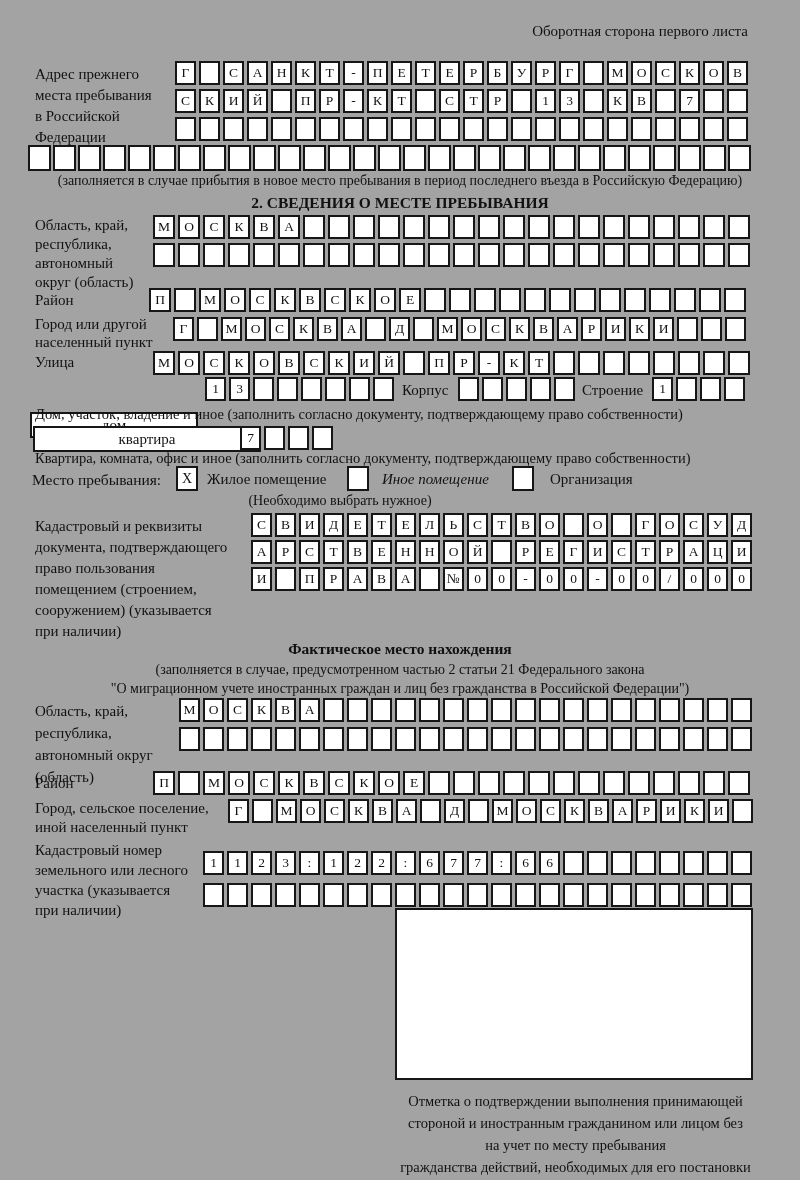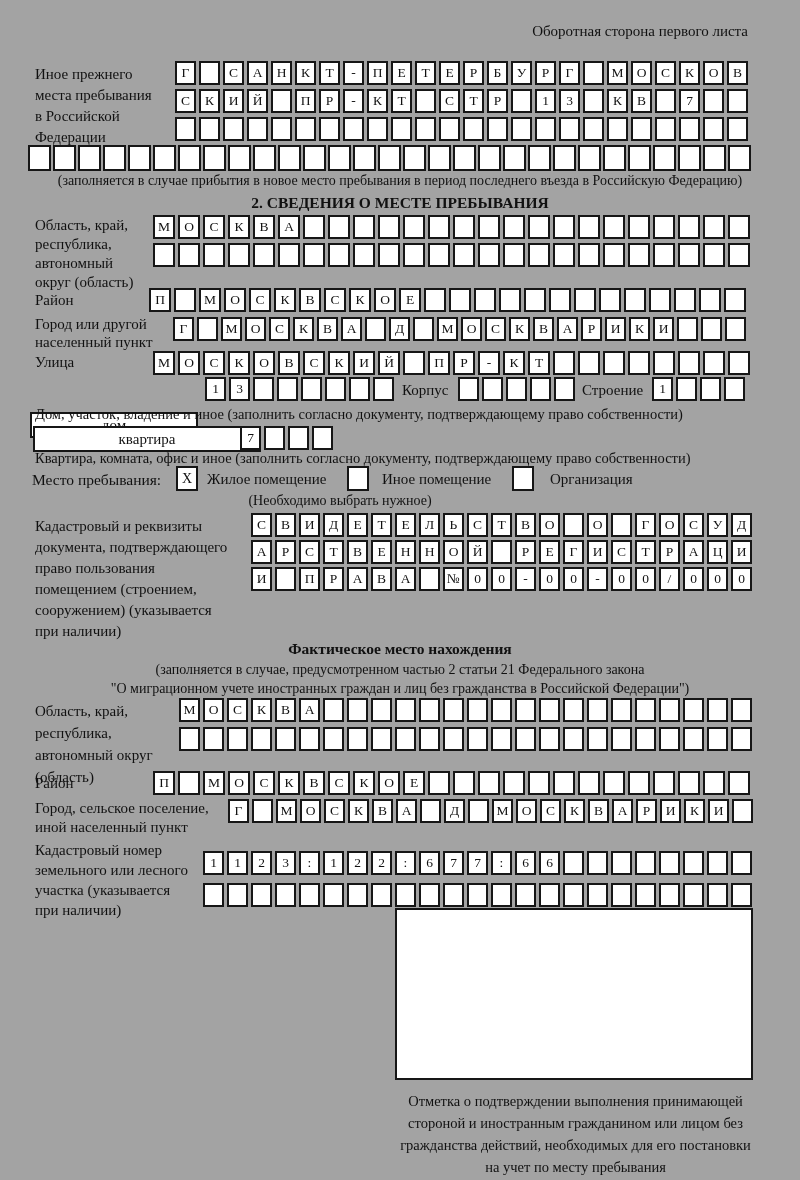--- a/index.html
+++ b/index.html
@@ -33,21 +33,21 @@
   .stamp-caption{position:absolute;text-align:center;font-size:14.5px;line-height:22px;}
 </style>
 </head>
 <body>
 
 <div class="page">
 
   <div class="lbl" style="top:22px;right:52px;">Оборотная сторона первого листа</div>
 
   <div class="lbl lines" style="left:35px;top:64px;line-height:21px;">
-      <div>Иное прежнего</div>
+      <div>Адрес прежнего</div>
       <div>места пребывания</div>
       <div>в Российской</div>
       <div>Федерации</div>
     </div>
   <div class="row" style="left:175px;top:61px;">
       <span class="cell">Г</span>
       <span class="cell"></span>
       <span class="cell">С</span>
       <span class="cell">А</span>
       <span class="cell">Н</span>
@@ -338,21 +338,21 @@
       <span class="cell"></span>
       <span class="cell"></span>
       <span class="cell"></span>
     </div>
   <div class="caption-left" style="left:35px;top:450px;">Квартира, комната, офис и иное (заполнить согласно документу, подтверждающему право собственности)</div>
 
   <div class="lbl" style="left:32px;top:470px;font-size:15.5px;">Место пребывания:</div>
   <div class="chk" style="left:176px;top:466px;">X</div>
   <div class="lbl" style="left:207px;top:470px;">Жилое помещение</div>
   <div class="chk" style="left:347px;top:466px;"></div>
-  <div class="lbl" style="left:382px;top:470px;">Иное помещение</div>
+  <div class="lbl" style="left:382px;top:470px;font-style:italic;">Иное помещение</div>
   <div class="chk" style="left:512px;top:466px;"></div>
   <div class="lbl" style="left:550px;top:470px;">Организация</div>
   <div class="caption-center" style="top:493px;left:-60px;width:800px;">(Необходимо выбрать нужное)</div>
 
   <div class="lbl lines" style="left:35px;top:516px;line-height:21px;">
       <div>Кадастровый и реквизиты</div>
       <div>документа, подтверждающего</div>
       <div>право пользования</div>
       <div>помещением (строением,</div>
       <div>сооружением) (указывается</div>
@@ -602,17 +602,17 @@
       <span class="cell"></span>
       <span class="cell"></span>
       <span class="cell"></span>
       <span class="cell"></span>
     </div>
 
   <div class="stamp" style="left:395px;top:908px;width:358px;height:172px;"></div>
   <div class="stamp-caption lines" style="left:378px;top:1090px;width:395px;">
       <div>Отметка о подтверждении выполнения принимающей</div>
       <div>стороной и иностранным гражданином или лицом без</div>
+      <div>на учет по месту пребывания</div>
       <div>гражданства действий, необходимых для его постановки</div>
-      <div>на учет по месту пребывания</div>
     </div>
 
 </div>
 
 </body></html>

